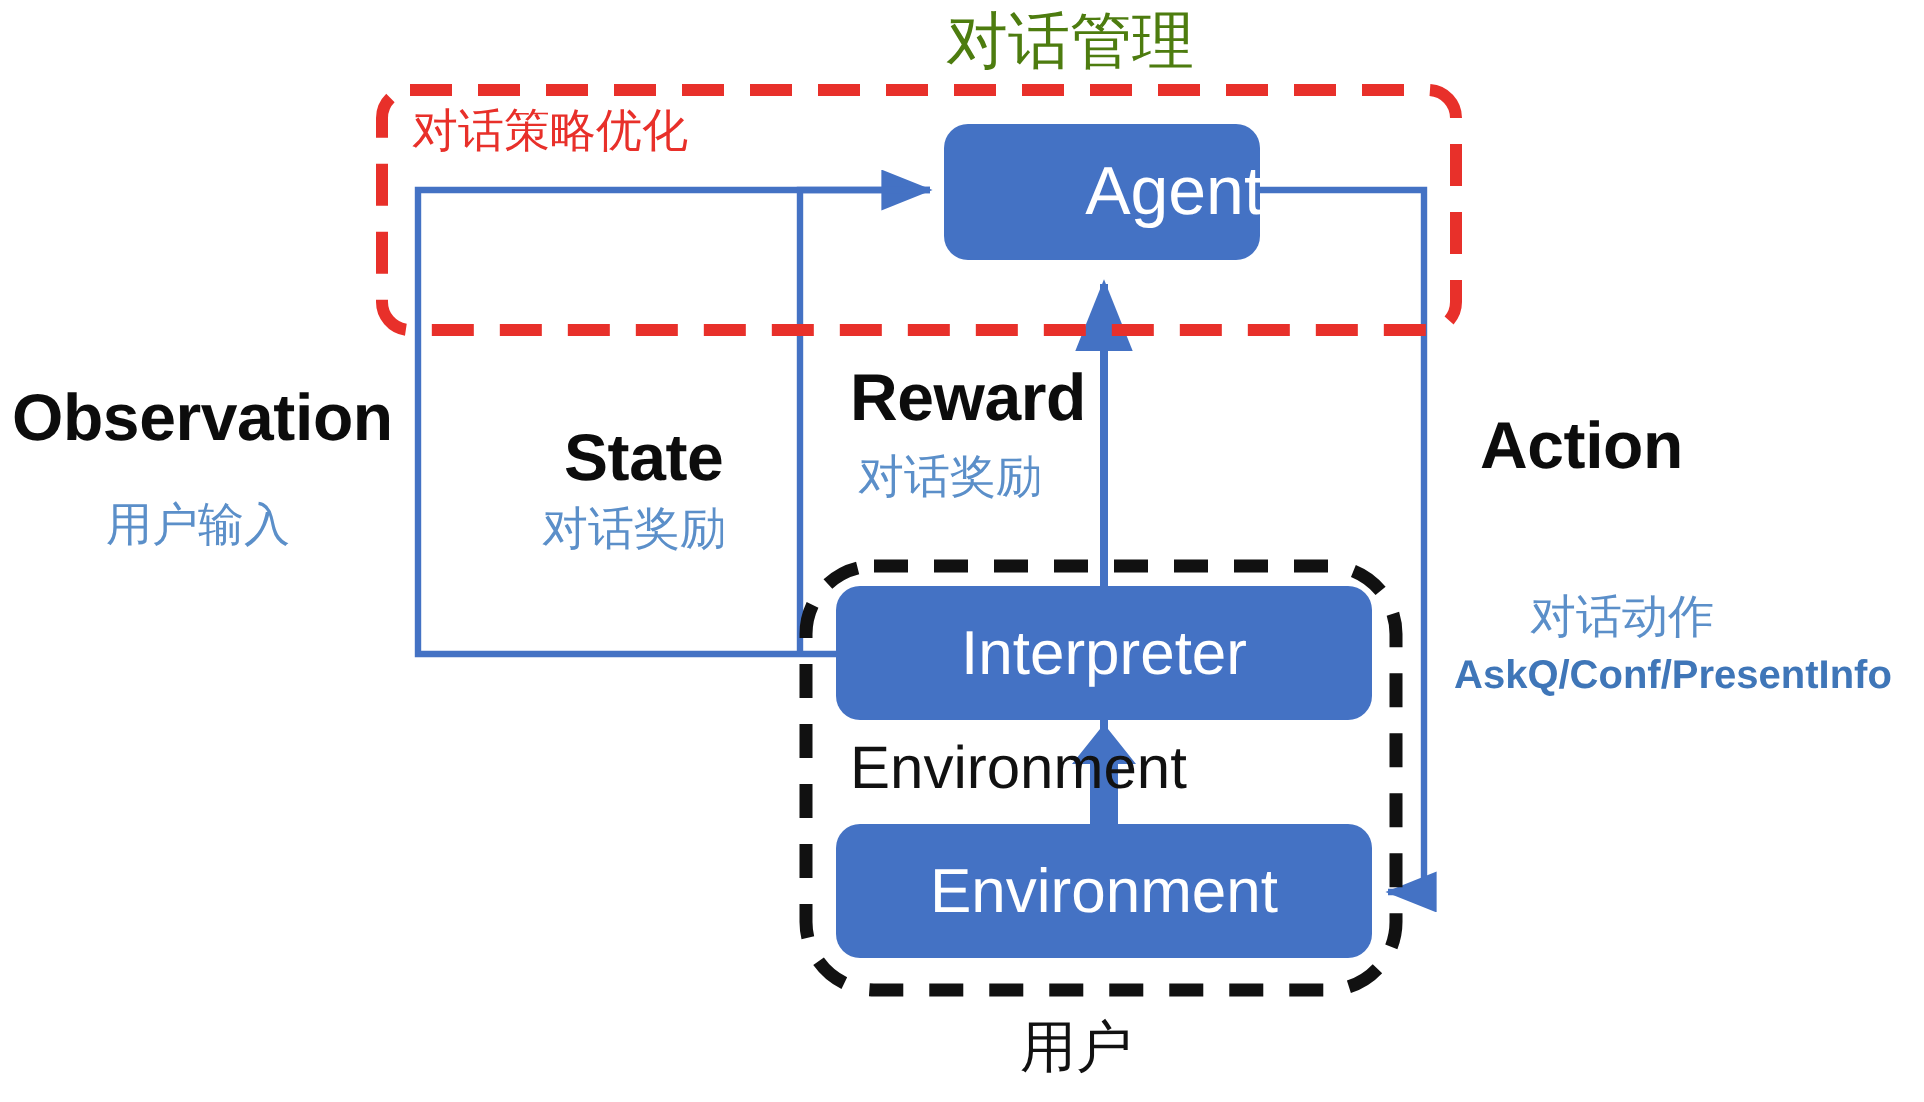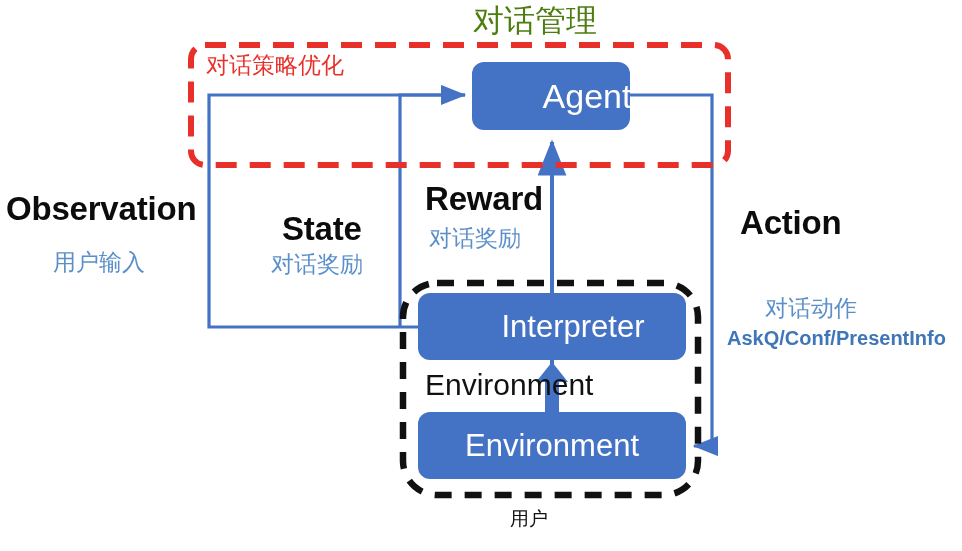--- a/index.html
+++ b/index.html
@@ -55,21 +55,21 @@
     font-size: 20px;
     color: #3F76B8;
     font-weight: 700;
   }
   .env-word {
     font-size: 30px;
     color: #111111;
     font-weight: 400;
   }
   .user-cn {
-    font-size: 19px;
+    font-size: 28px;
     color: #111111;
     font-weight: 400;
   }
   .boxtext {
     position: absolute;
     display: flex;
     align-items: center;
     justify-content: center;
     color: #ffffff;
     font-weight: 400;
@@ -119,21 +119,21 @@
 
     <rect x="191" y="45" width="537" height="120" rx="14" ry="14" fill="none" stroke="#E8302A" stroke-width="6" stroke-dasharray="21 13" stroke-linecap="butt"></rect>
 
     <rect x="403" y="283" width="295" height="212" rx="34" ry="34" fill="none" stroke="#111111" stroke-width="6.5" stroke-dasharray="17 13" stroke-linecap="butt"></rect>
   </svg>
 
   <div class="node-box" style="left:472px; top:62px; width:158px; height:68px;"></div>
   <div class="boxtext" style="left:472px; top:62px; width:158px; height:68px; font-size:34px;padding-left:36px;">Agent</div>
 
   <div class="node-box" style="left:418px; top:293px; width:268px; height:67px;"></div>
-  <div class="boxtext" style="left:418px; top:293px; width:268px; height:67px; font-size:31px;margin-left:21px;">Interpreter</div>
+  <div class="boxtext" style="left:418px; top:293px; width:268px; height:67px; font-size:31px;">Interpreter</div>
 
   <div class="node-box" style="left:418px; top:412px; width:268px; height:67px;"></div>
   <div class="boxtext" style="left:418px; top:412px; width:268px; height:67px; font-size:31px;">Environment</div>
 
   <div class="lbl title-cn" style="left:473px; top:5px;">对话管理</div>
 
   <div class="lbl red-label" style="left:206px; top:53px;">对话策略优化</div>
 
   <div class="lbl term-en" style="left:6px; top:192px;">Observation</div>
   <div class="lbl term-cn" style="left:40px; top:250px;margin-left:13px;">用户输入</div>

